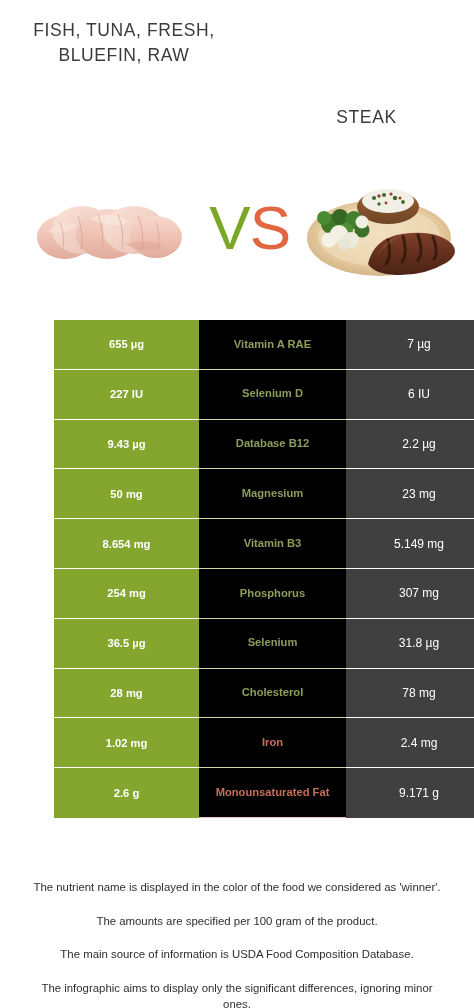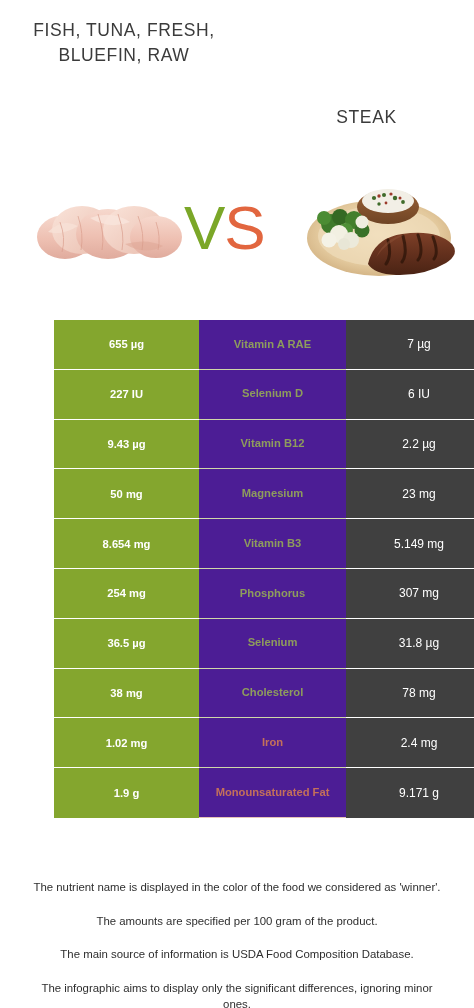--- a/index.html
+++ b/index.html
@@ -34,21 +34,21 @@
 
   .food-left{position:absolute;left:30px;top:32px;width:165px;height:95px;}
   .food-right{position:absolute;left:296px;top:22px;width:166px;height:112px;}
 
   .vs{
     position:absolute;left:184px;top:38px;
     width:106px;height:80px;
     font-size:62px;font-weight:400;
     letter-spacing:-1px;
     line-height:80px;
-    text-align:left;
+    text-align:right;
   }
   .vs .v{color:#7BA728;}
   .vs .s{color:#E2663F;}
 
   
   .table{position:absolute;left:18px;top:320px;width:438px;height:498px;margin-left:36px;}
   .row{
     position:relative;
     display:flex;
     height:49.8px;
@@ -61,21 +61,21 @@
   }
   .cell-left{
     width:145px;
     background:#84A62E;
     color:#ffffff;
     font-size:11.2px;font-weight:bold;
     border-bottom:1.2px solid #ffffff;
   }
   .cell-mid{
     width:147px;
-    background:#4c1d95;
+    background:#000000;
     font-size:11.2px;font-weight:bold;
     line-height:13.5px;
     padding:0 4px;
     border-bottom:1.2px solid #cfd8a8;
   }
   .cell-mid.win-green{color:#8E9C5C;}
   .cell-mid.win-red{color:#C4705A;}
   .cell-mid.lastrow{border-bottom:1.2px solid #e5c3b6;text-align:center;}
   .cell-right{
     width:146px;
@@ -224,21 +224,21 @@
     </div>
 
     <div class="row">
       <div class="cell cell-left">227 IU</div>
       <div class="cell cell-mid win-green">Selenium D</div>
       <div class="cell cell-right">6 IU</div>
     </div>
 
     <div class="row">
       <div class="cell cell-left">9.43 µg</div>
-      <div class="cell cell-mid win-green">Vitamin B12</div>
+      <div class="cell cell-mid win-green">Database B12</div>
       <div class="cell cell-right">2.2 µg</div>
     </div>
 
     <div class="row">
       <div class="cell cell-left">50 mg</div>
       <div class="cell cell-mid win-green">Magnesium</div>
       <div class="cell cell-right">23 mg</div>
     </div>
 
     <div class="row">
@@ -253,33 +253,33 @@
       <div class="cell cell-right">307 mg</div>
     </div>
 
     <div class="row">
       <div class="cell cell-left">36.5 µg</div>
       <div class="cell cell-mid win-green">Selenium</div>
       <div class="cell cell-right">31.8 µg</div>
     </div>
 
     <div class="row">
-      <div class="cell cell-left">38 mg</div>
+      <div class="cell cell-left">28 mg</div>
       <div class="cell cell-mid win-green">Cholesterol</div>
       <div class="cell cell-right">78 mg</div>
     </div>
 
     <div class="row">
       <div class="cell cell-left">1.02 mg</div>
       <div class="cell cell-mid win-red">Iron</div>
       <div class="cell cell-right">2.4 mg</div>
     </div>
 
     <div class="row">
-      <div class="cell cell-left">1.9 g</div>
+      <div class="cell cell-left">2.6 g</div>
       <div class="cell cell-mid win-red lastrow">Monounsaturated Fat</div>
       <div class="cell cell-right">9.171 g</div>
     </div>
 
   </div>
 
   <div class="footer">
     <p>The nutrient name is displayed in the color of the food we considered as 'winner'.</p>
     <p>The amounts are specified per 100 gram of the product.</p>
     <p>The main source of information is USDA Food Composition Database.</p>

